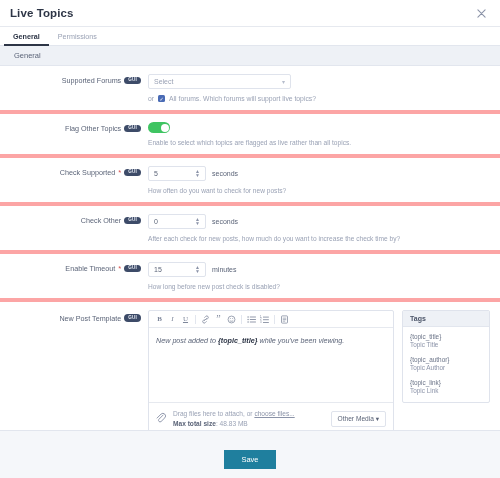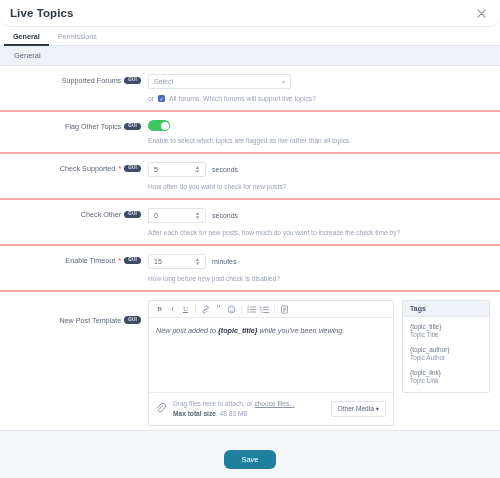--- a/index.html
+++ b/index.html
@@ -12,21 +12,20 @@
   }
   .modal { width: 500px; height: 478px; display: flex; flex-direction: column; background:#fff; position:relative; }
 
   
   .modal-header {
     height: 27px; flex: 0 0 27px;
     display: flex; align-items: center; justify-content: space-between;
     padding: 0 12px 0 10px;
     border-bottom: 1px solid #e6e9ef;
     background:#fff;
-    border-radius:10px;
   }
   .modal-title { font-size: 11.5px; font-weight: bold; color: #2d3546; letter-spacing: .1px; }
   .close-btn {
     width: 14px; height: 14px; position: relative; cursor: pointer;
     display:flex; align-items:center; justify-content:center;
     color:#8b93a8; font-size: 11px; line-height:1;
   }
 
   
   .tabs {
@@ -46,21 +45,21 @@
   .section-head {
     background:#eef1f6; border-bottom:1px solid #e2e6ee;
     padding: 5px 14px; font-size: 7.5px; color:#5b6478;
     flex: 0 0 auto;
   }
 
   
   .form-body { flex: 1 1 auto; background:#fff; overflow:hidden; }
   .row {
     display:flex; padding: 8px 10px 8px 0;
-    border-bottom:2px solid #fca5a5; align-items: flex-start;
+    border-bottom:4px solid #fca5a5; align-items: flex-start;
   }
   .row.no-border { border-bottom: none; }
   .row-label {
     width: 148px; flex: 0 0 148px; text-align:right; padding-right: 7px; padding-top: 2px;
     font-size: 7.2px; color:#5b6478; display:flex; align-items:center;
     justify-content:flex-end; gap:3px; flex-wrap:nowrap;
   }
   .req { color:#d9534f; font-size:7.5px; }
   .badge {
     display:inline-flex; align-items:center; justify-content:center;
@@ -154,21 +153,21 @@
   .tag-item:last-child { margin-bottom: 0; }
   .tag-code { font-size: 6.4px; color:#6b7health; color:#6b7488; }
   .tag-name { font-size: 6.4px; color:#8b93a8; margin-top:1px; }
 
   
   .modal-footer {
     flex: 0 0 auto; background:#f5f7fa; border-top:1px solid #e2e6ee;
     padding: 9px 0; display:flex; align-items:center; justify-content:center;
   }
   .save-btn {
-    background:#1f7f9e; color:#fff; border:none; border-radius:6px;
+    background:#1f7f9e; color:#fff; border:none; border-radius:0;
     font-size: 7.5px; padding: 5px 17px; cursor:pointer;
     font-family:"Liberation Sans", sans-serif;
     margin-top:10px;
   }
 </style>
 </head>
 <body>
 
 <div class="modal">
 
@@ -277,21 +276,21 @@
                 <span>▼</span>
               </span>
           </div>
           <span class="unit">minutes</span>
         </div>
         <div class="hint">How long before new post check is disabled?</div>
       </div>
     </div>
 
     <div class="row no-border" style="padding-bottom:4px;">
-      <div class="row-label" style="align-items:flex-start; padding-top:4px;margin-top:12px;">
+      <div class="row-label" style="align-items:flex-start; padding-top:4px;">
         <span>New Post Template</span>
         <span class="badge">GUI</span>
       </div>
       <div class="row-field">
         <div class="editor-area">
 
           <div class="editor">
             <div class="editor-toolbar">
               <div class="tb-btn" style="font-weight:bold;font-family:'Liberation Serif',serif;">B</div>
               <div class="tb-btn" style="font-style:italic;font-family:'Liberation Serif',serif;">I</div>

